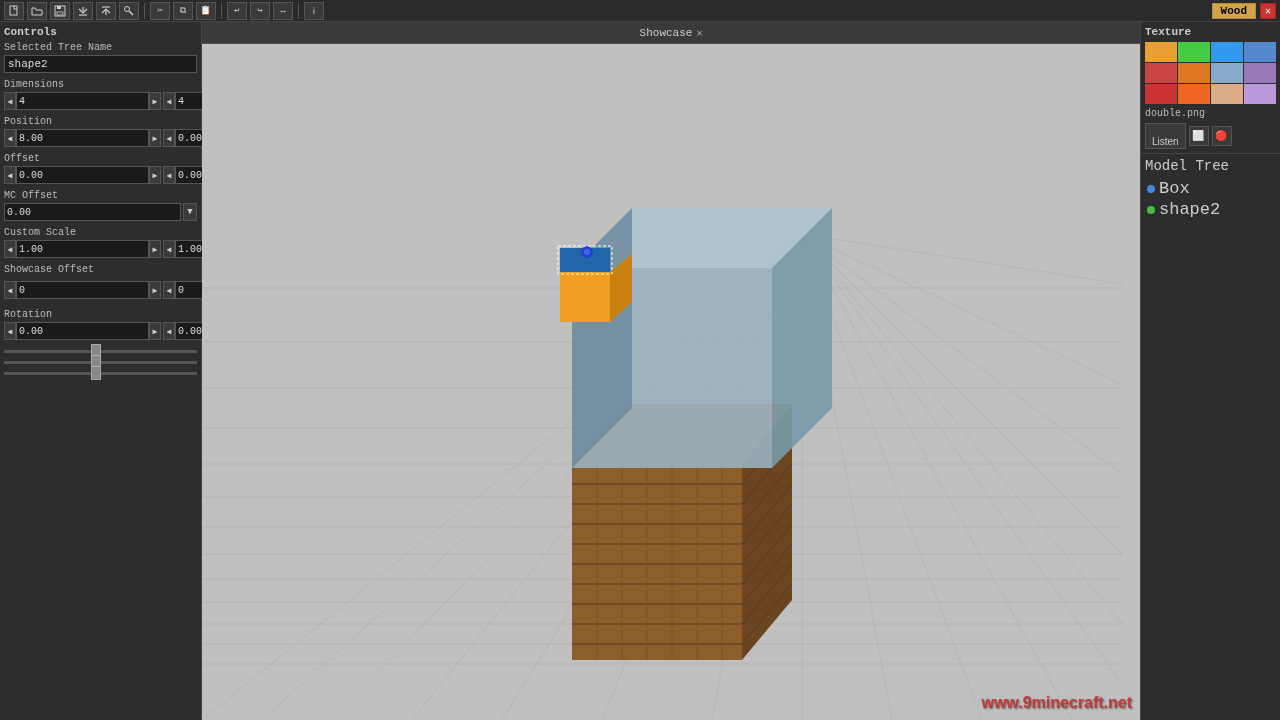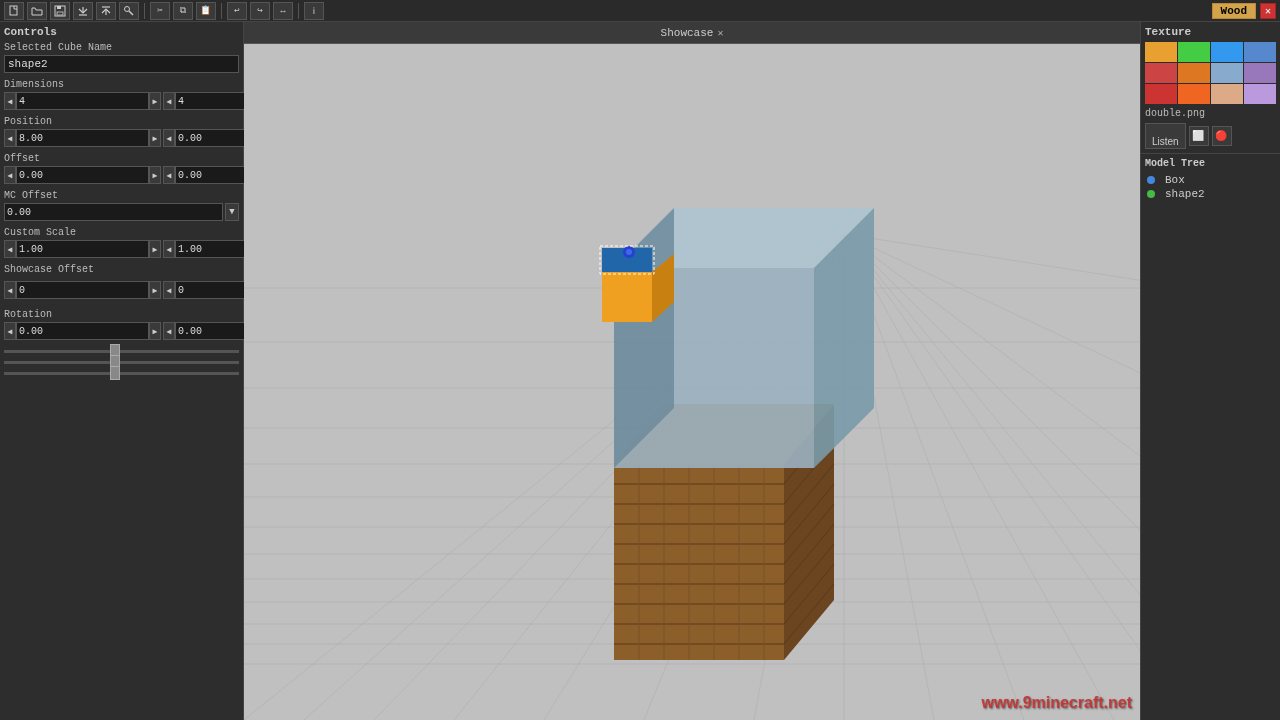--- a/index.html
+++ b/index.html
@@ -74,21 +74,21 @@
     }
 
     
     #main {
       display: flex;
       height: 698px;
     }
 
     
     #controls-panel {
-      width: 244px;
+      width: 202px;
       background: #2d2d2d;
       border-right: 1px solid #444;
       padding: 4px;
       flex-shrink: 0;
     }
     #controls-title {
       font-size: 11px;
       color: #ccc;
       margin-bottom: 4px;
       font-weight: bold;
@@ -294,32 +294,32 @@
       display: flex;
       align-items: center;
       justify-content: center;
       cursor: pointer;
     }
 
     #model-tree-section {
       padding: 4px;
     }
     #model-tree-title {
-      font-size: 10px;
-      color: #ccc;
-      font-weight: bold;
+      font-size: 14px;
+      color: #ccc;
+      font-weight: normal;
       margin-bottom: 4px;
     }
     .tree-item {
       display: flex;
       align-items: center;
-      gap: 10px;
+      gap: 4px;
       padding: 1px 2px;
       cursor: pointer;
-      font-size: 11px;
+      font-size: 17px;
       color: #ccc;
     }
     .tree-dot {
       width: 8px;
       height: 8px;
       border-radius: 50%;
       flex-shrink: 0;
     }
     .tree-dot-blue { background: #4488dd; }
     .tree-dot-green { background: #44bb44; }
@@ -383,21 +383,21 @@
     <div id="close-btn">✕</div>
   </div>
 </div>
 
 <div id="main">
 
   <div id="controls-panel">
     <div id="controls-title">Controls</div>
 
     <div class="control-section">
-      <div class="control-label">Selected Cube Name</div>
+      <div class="control-label">Selected Tree Name</div>
       <input class="control-input" type="text" value="shape2" style="">
     </div>
 
     <div class="control-section">
       <div class="control-label">Dimensions</div>
       <div class="control-row">
         <div class="control-spinner">
           <div class="spin-btn">◀</div>
           <input class="spin-input" type="text" value="4" style="">
           <div class="spin-btn">▶</div>

